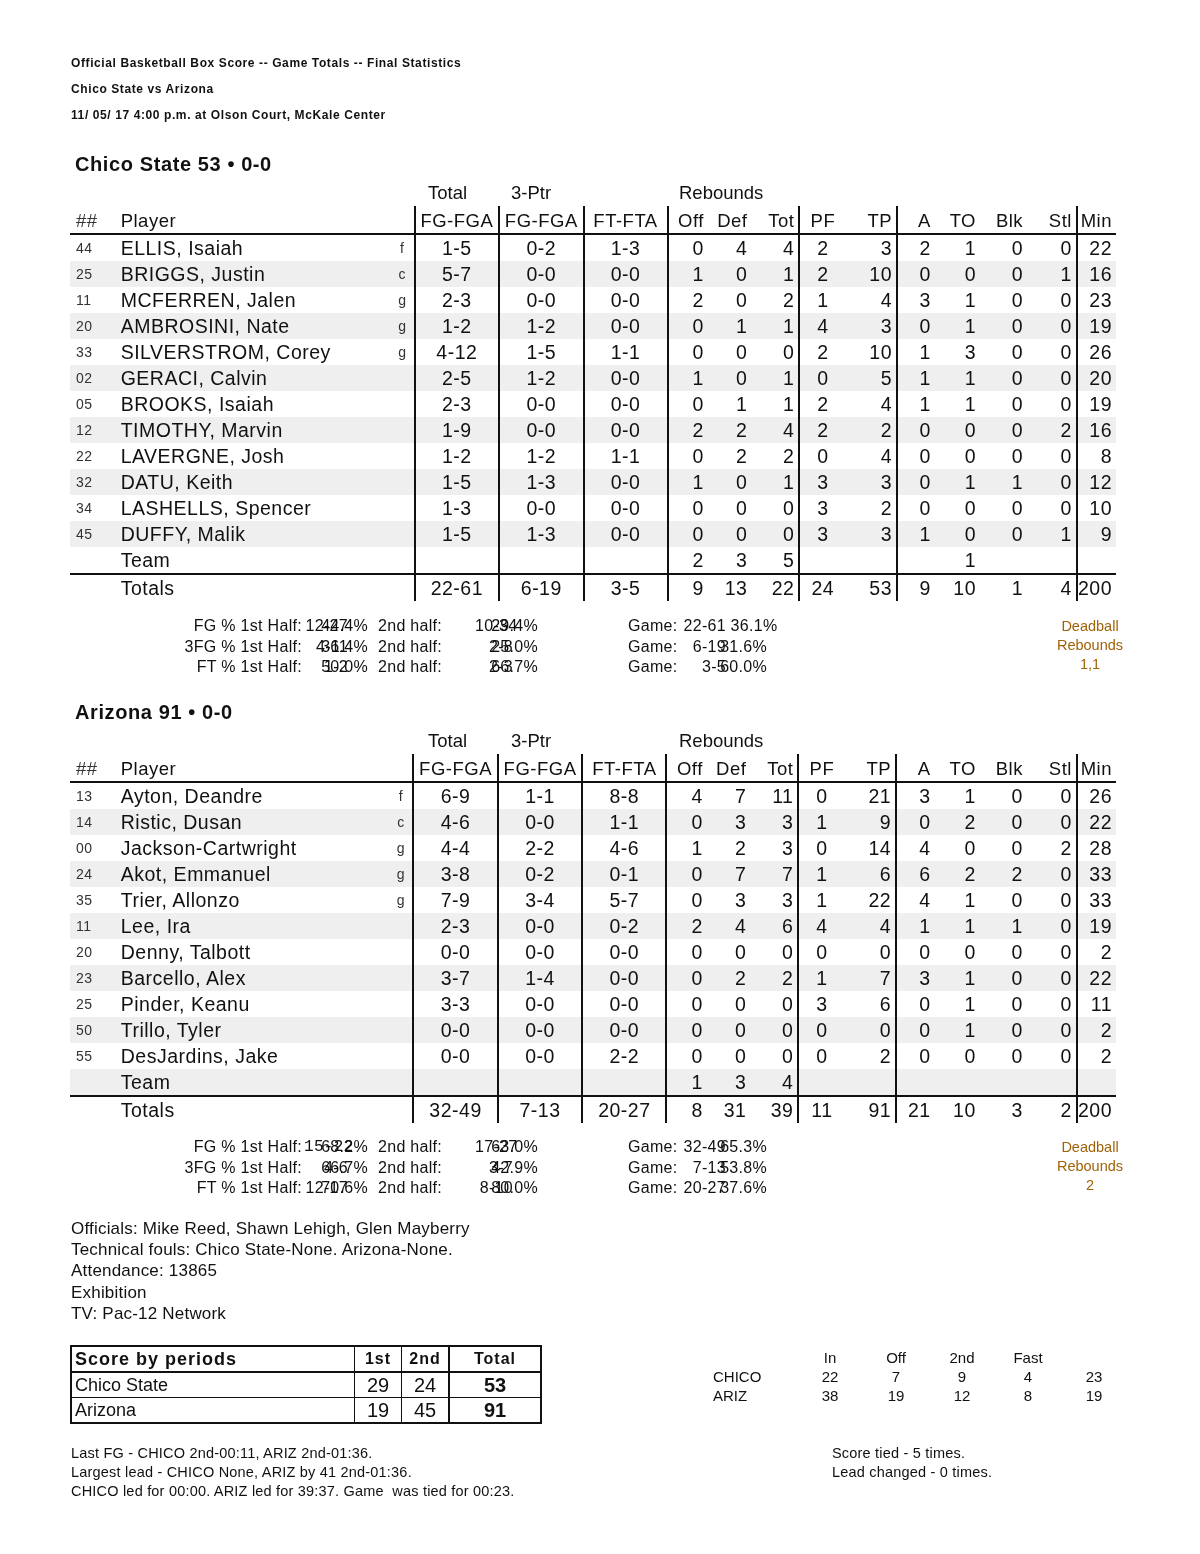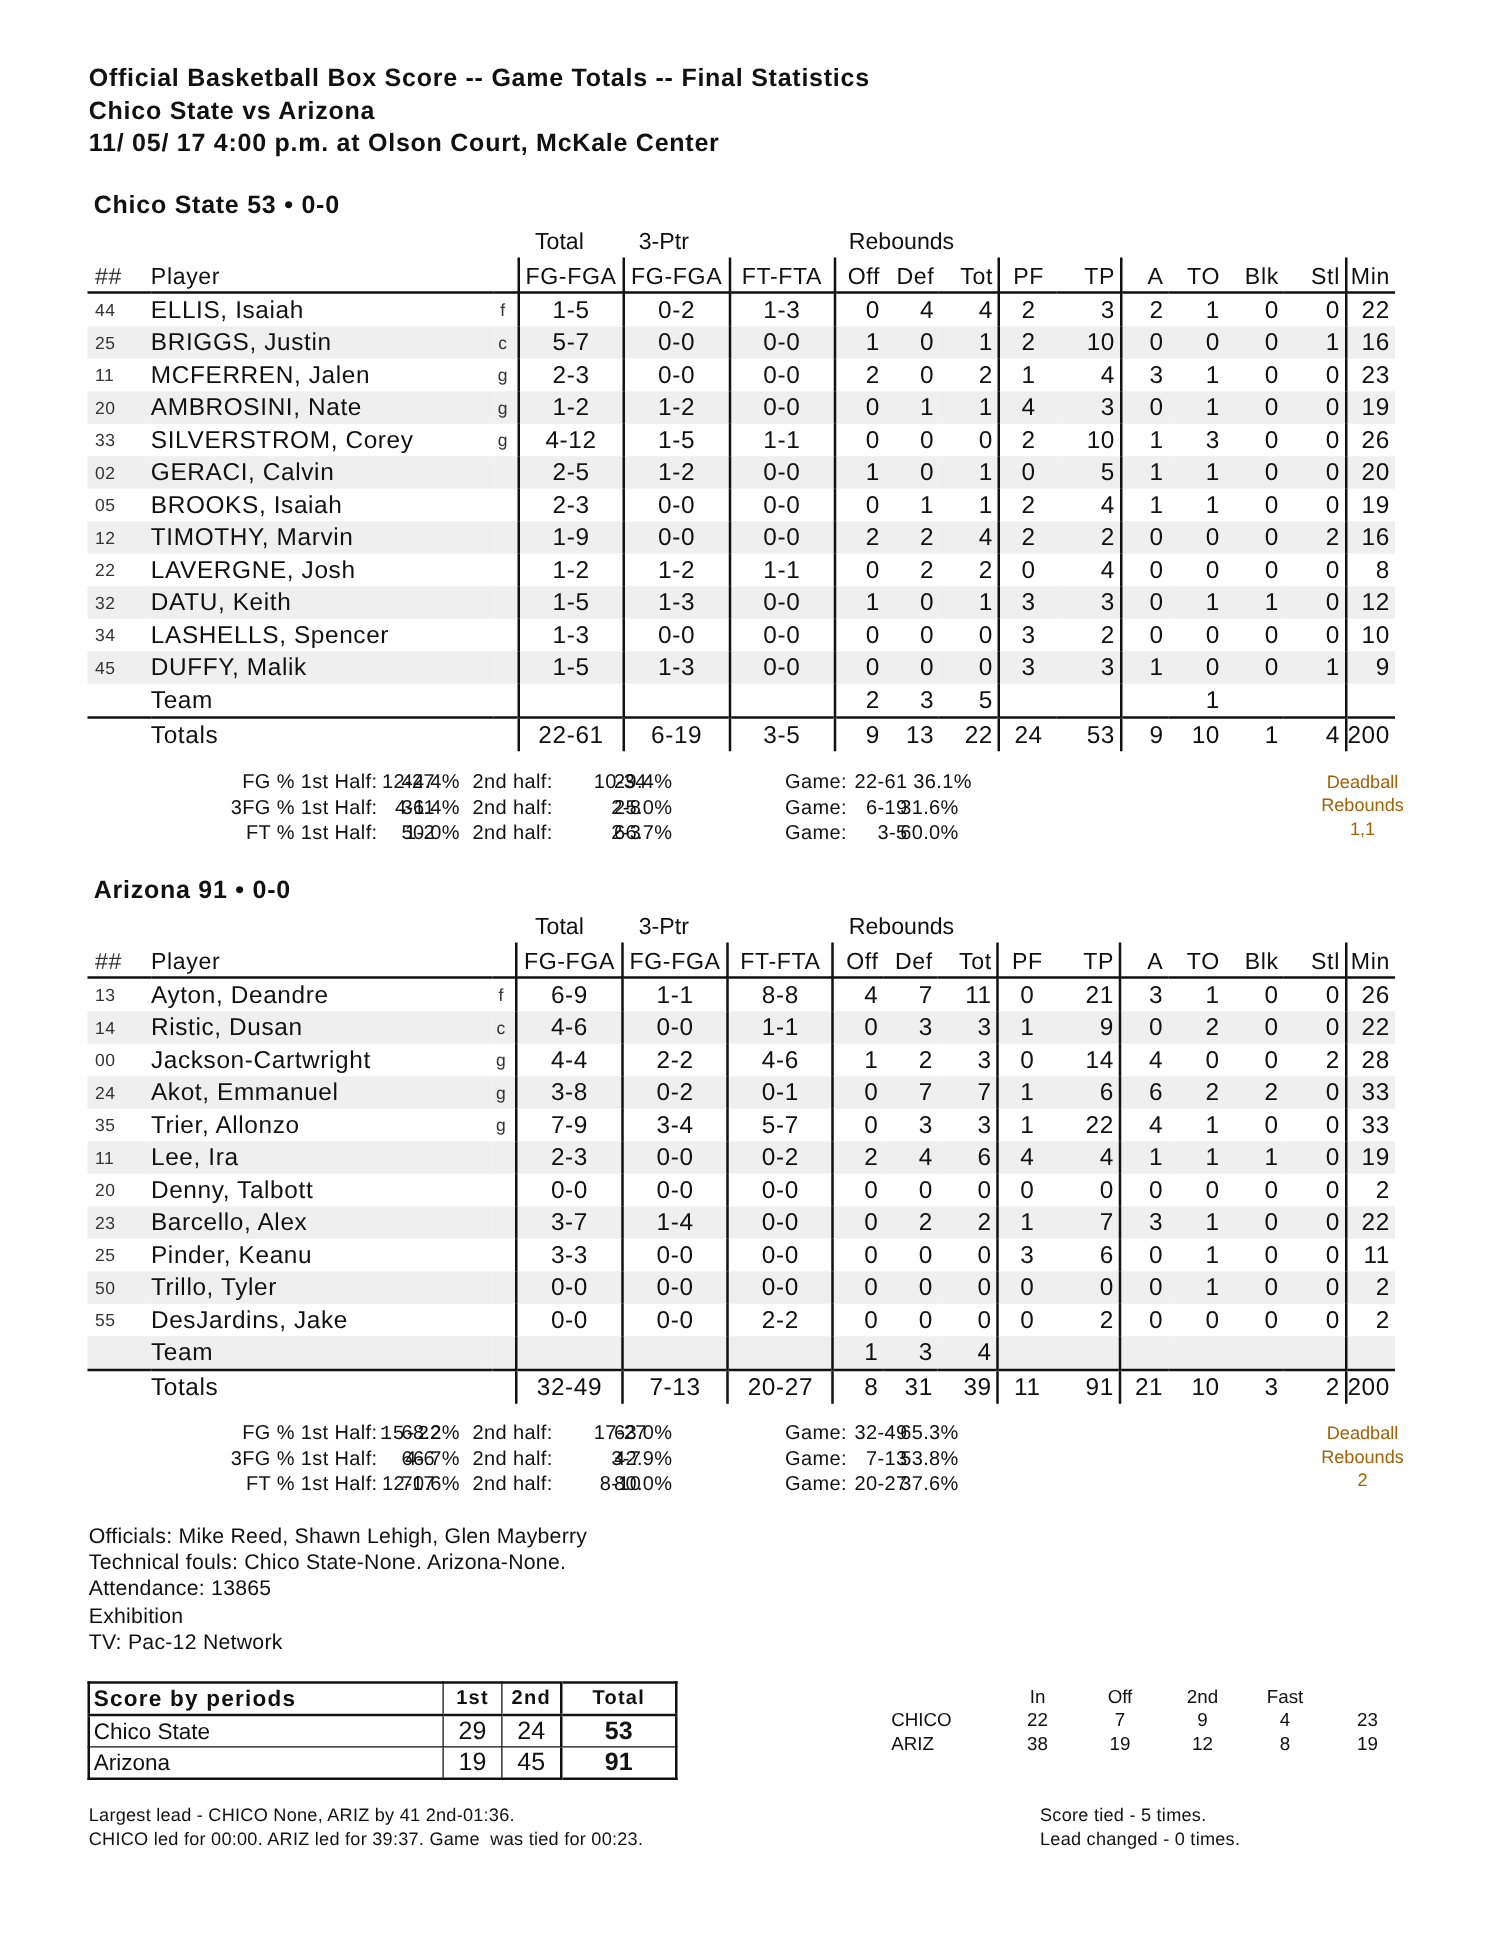--- a/index.html
+++ b/index.html
@@ -1,17 +1,17 @@
 <!DOCTYPE html>
 <html><head>
 <meta charset="utf-8">
 <style>
   html, body { margin:0; padding:0; background:#fff; }
   body { width:1200px; height:1554px; position:relative; font-family:"Liberation Sans", sans-serif; color:#111; overflow:hidden; }
-  .title-block { position:absolute; left:71px; top:50px; font-weight:bold; font-size:20px; line-height:26px; letter-spacing:0.6px; }
+  .title-block { position:absolute; left:71px; top:50px; font-weight:bold; font-size:12px; line-height:26px; letter-spacing:0.6px; }
   .team-heading { position:absolute; left:75px; font-weight:bold; font-size:20px; letter-spacing:0.6px; }
   .box { position:absolute; left:70px; width:1046px; }
   .grp-head { position:relative; height:26px; font-size:18.5px; }
   .grp-head span { position:absolute; top:2px; }
   table.stats { border-collapse:collapse; width:1046px; font-size:19.5px; letter-spacing:0.5px; }
   table.stats td { height:26px; padding:0; white-space:nowrap; }
   table.stats thead td { height:26px; font-size:18.5px; border-bottom:2px solid #111; vertical-align:bottom; padding-bottom:1px; }
   table.stats tbody tr:nth-child(even) td { background:#efefef; }
   table.stats tr.totals td { border-top:2px solid #111; background:#fff !important; }
   .num { font-size:14px; color:#333; width:46px; padding-left:6px !important; }
@@ -736,19 +736,20 @@
     <td>38</td>
     <td>19</td>
     <td>12</td>
     <td>8</td>
     <td>19</td>
   </tr>
 </tbody>
   </table>
 
 <div class="footer-left">
+  <div>Last FG - CHICO 2nd-00:11, ARIZ 2nd-01:36.</div>
   <div>Largest lead - CHICO None, ARIZ by 41 2nd-01:36.</div>
   <div style="white-space:pre">CHICO led for 00:00. ARIZ led for 39:37. Game  was tied for 00:23.</div>
 </div>
 <div class="footer-right">
   <div>Score tied - 5 times.</div>
   <div>Lead changed - 0 times.</div>
 </div>
 
 </body></html>

